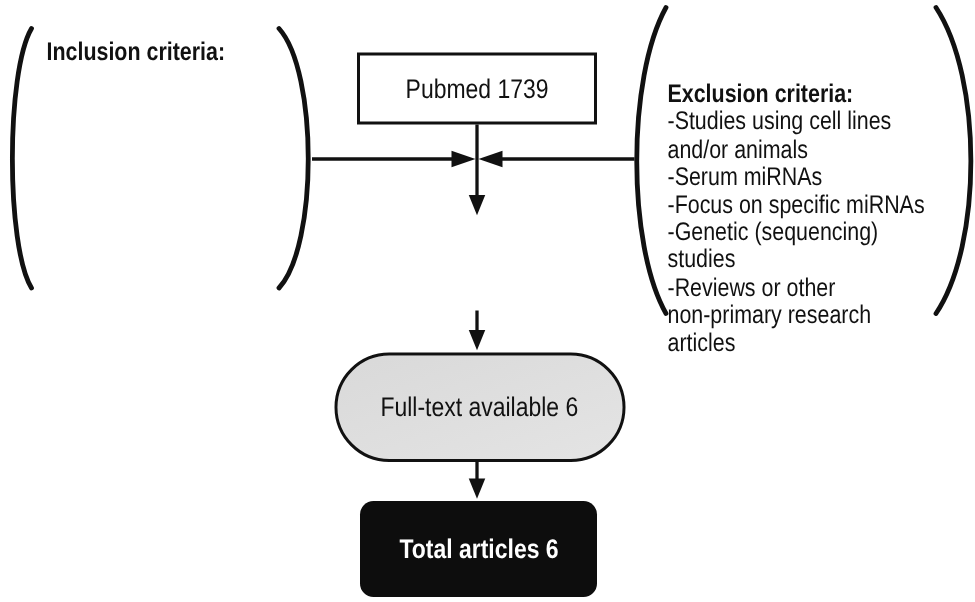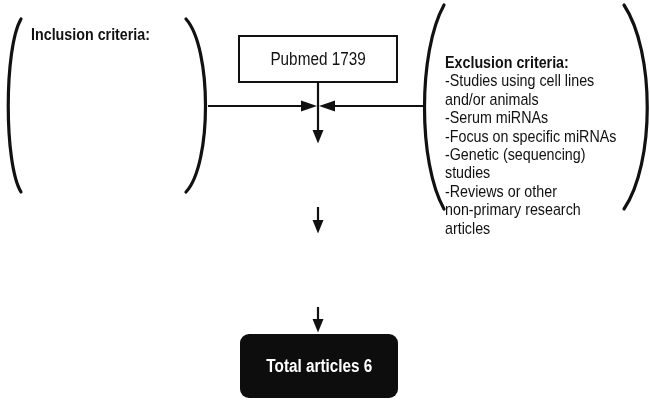--- a/index.html
+++ b/index.html
@@ -97,18 +97,21 @@
         <div class="crit-line">non-primary research</div>
         <div class="crit-line">articles</div>
       </div>
   </div>
 
   <div class="node" id="pubmed">
     <div class="node-label">Pubmed 1739</div>
   </div>
 
 
+  <div class="node" id="fulltext">
+    <div class="node-label">Full-text available 6</div>
+  </div>
 
   <div class="node" id="total">
     <div class="node-label">Total articles 6</div>
   </div>
 
 </div>
 
 </body></html>

